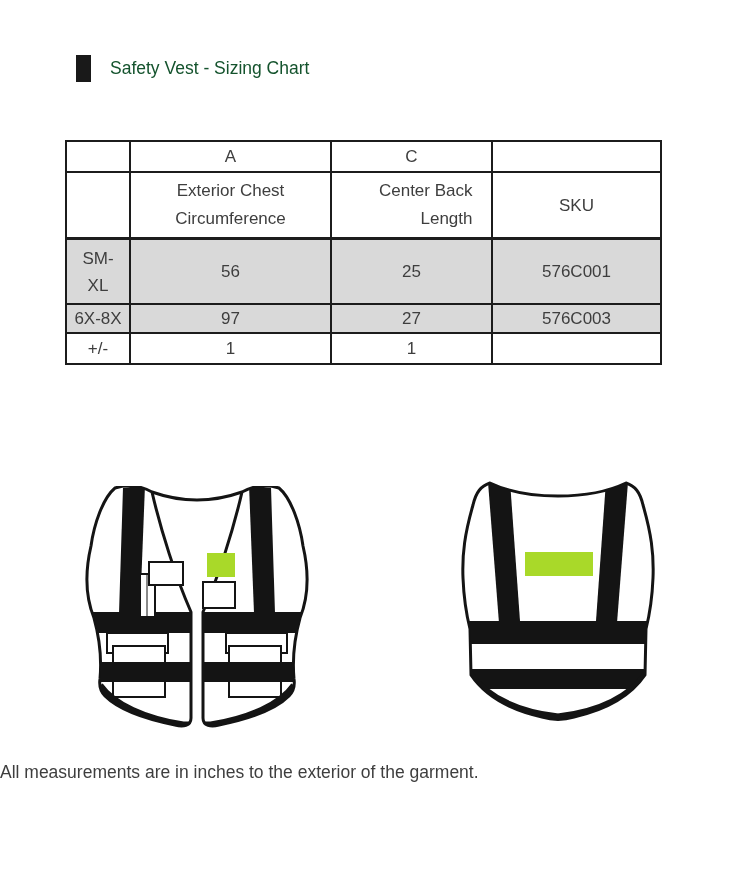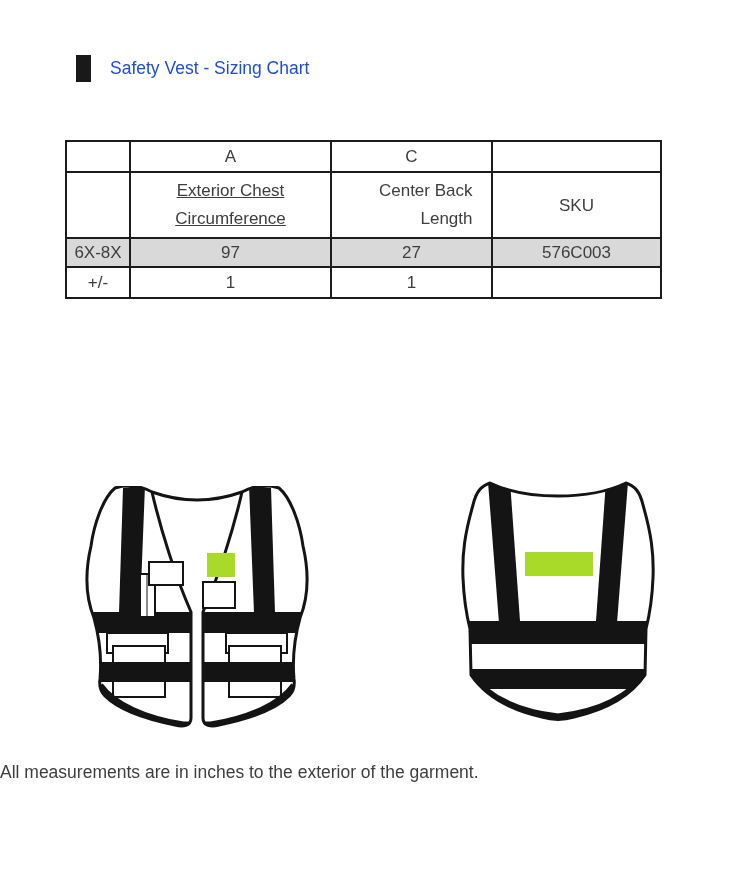--- a/index.html
+++ b/index.html
@@ -4,38 +4,38 @@
 <style>
   html,body{margin:0;padding:0;}
   body{
     width:750px;height:873px;position:relative;background:#ffffff;
     font-family:"Liberation Sans","DejaVu Sans",sans-serif;
     color:#3e3e3e;overflow:hidden;
   }
   
   .title-wrap{position:absolute;left:76px;top:55px;display:flex;align-items:center;}
   .title-bullet{width:15px;height:27px;background:#191919;flex:0 0 auto;}
-  .title-text{margin-left:19px;font-size:17.5px;line-height:27px;color:#1d4ed8;}
+  .title-text{margin-left:19px;font-size:17.5px;line-height:27px;color:#14532d;}
   
   .size-table{
     position:absolute;left:65px;top:140px;border-collapse:collapse;table-layout:fixed;
     width:595px;
   }
   .size-table td{
     border:2px solid #1c1c1c;text-align:center;vertical-align:middle;
     font-size:17px;color:#3e3e3e;padding:0;line-height:27px;background:#ffffff;
   }
   .size-table tr.shaded td{background:#d9d9d9;}
   .r-ac td{height:29px;}
   .r-names td{height:64px;}
   .r-smxl td{height:63px;border-top-width:3px;}
   .r-2x td{height:31px;}
   .r-6x td{height:27px;margin-left:48px;}
   .r-pm td{height:29px;}
-  .wrap-170{display:inline-block;max-width:172px;line-height:28px;text-decoration:underline;}
+  .wrap-170{display:inline-block;max-width:172px;line-height:28px;}
   .wrap-120{display:inline-block;max-width:122px;line-height:28px;text-align:right;}
   .wrap-46{display:inline-block;max-width:46px;line-height:27px;}
   
   .vest-front{position:absolute;left:83px;top:486px;width:228px;height:246px;}
   .vest-back{position:absolute;left:458px;top:481px;width:200px;height:244px;}
   
   .footer-note{
     position:absolute;left:0;top:762px;width:750px;text-align:left;
     font-size:17.5px;color:#3e3e3e;
   }
@@ -60,20 +60,26 @@
     <td></td>
     <td>A</td>
     <td>C</td>
     <td></td>
   </tr>
   <tr class="r-names">
     <td></td>
     <td><span class="wrap-170">Exterior Chest Circumference</span></td>
     <td><span class="wrap-120">Center Back Length</span></td>
     <td>SKU</td>
+  </tr>
+  <tr class="r-smxl shaded">
+    <td><span class="wrap-46">SM-XL</span></td>
+    <td>56</td>
+    <td>25</td>
+    <td>576C001</td>
   </tr>
   <tr class="r-6x shaded">
     <td>6X-8X</td>
     <td>97</td>
     <td>27</td>
     <td>576C003</td>
   </tr>
   <tr class="r-pm">
     <td>+/-</td>
     <td>1</td>

